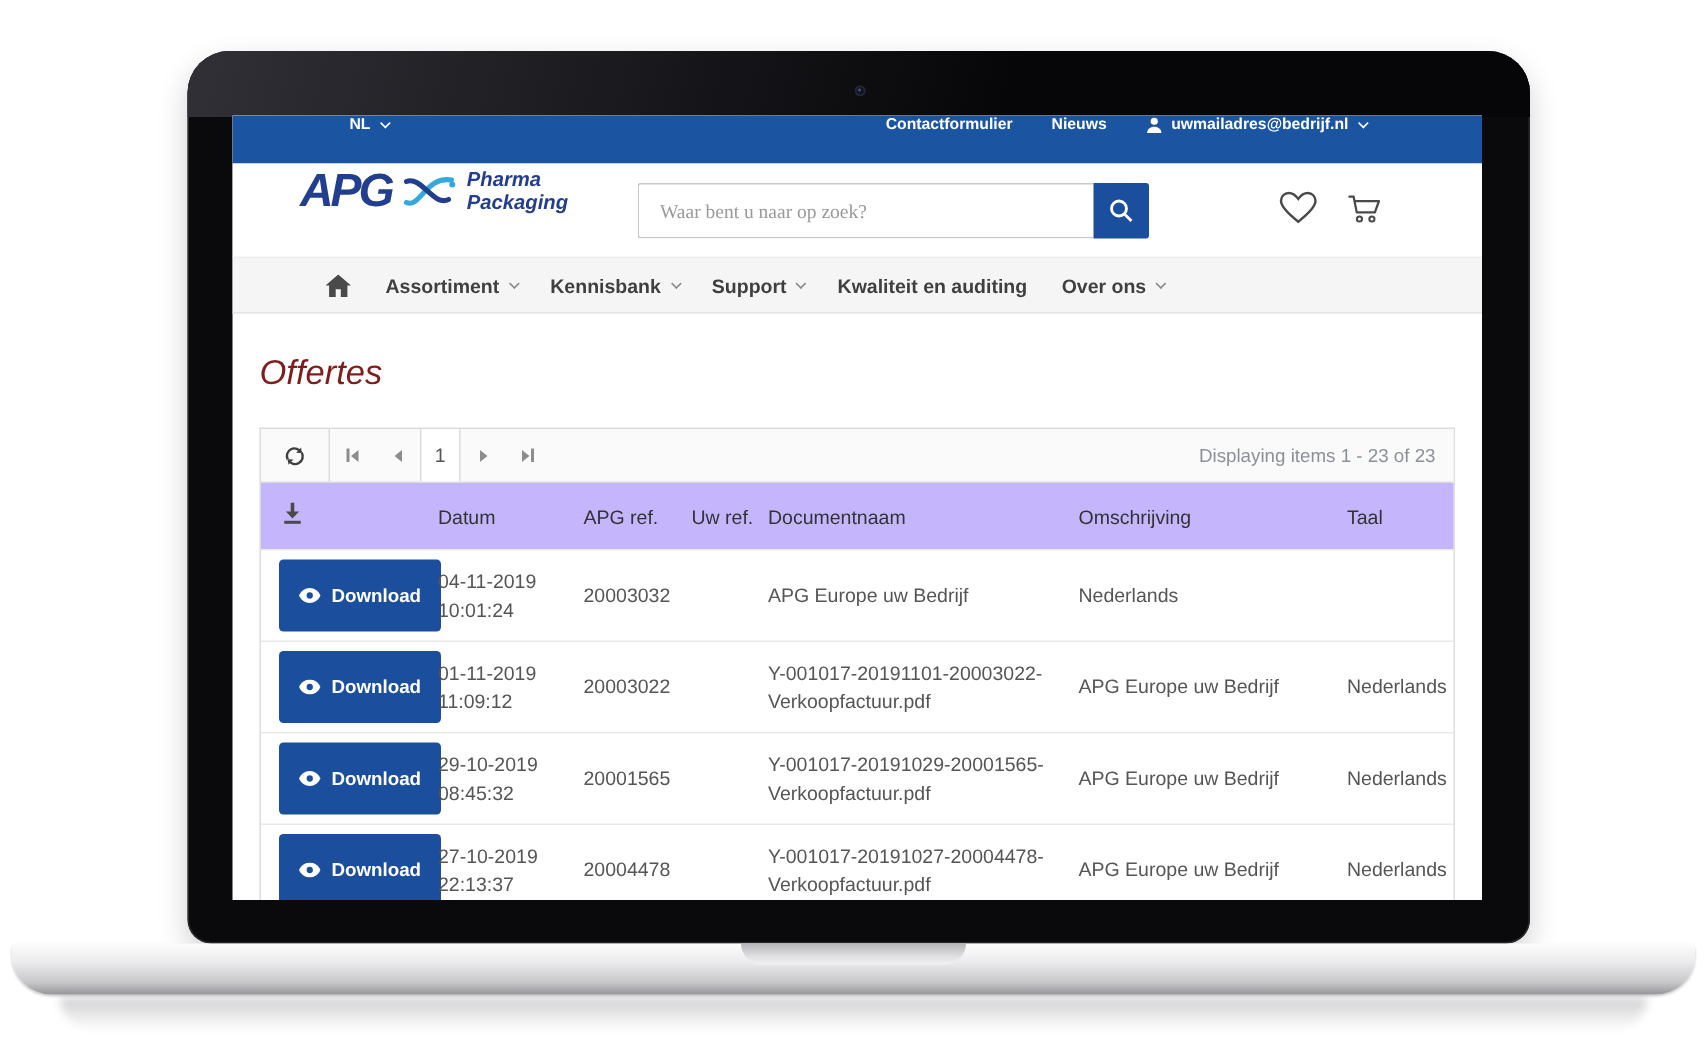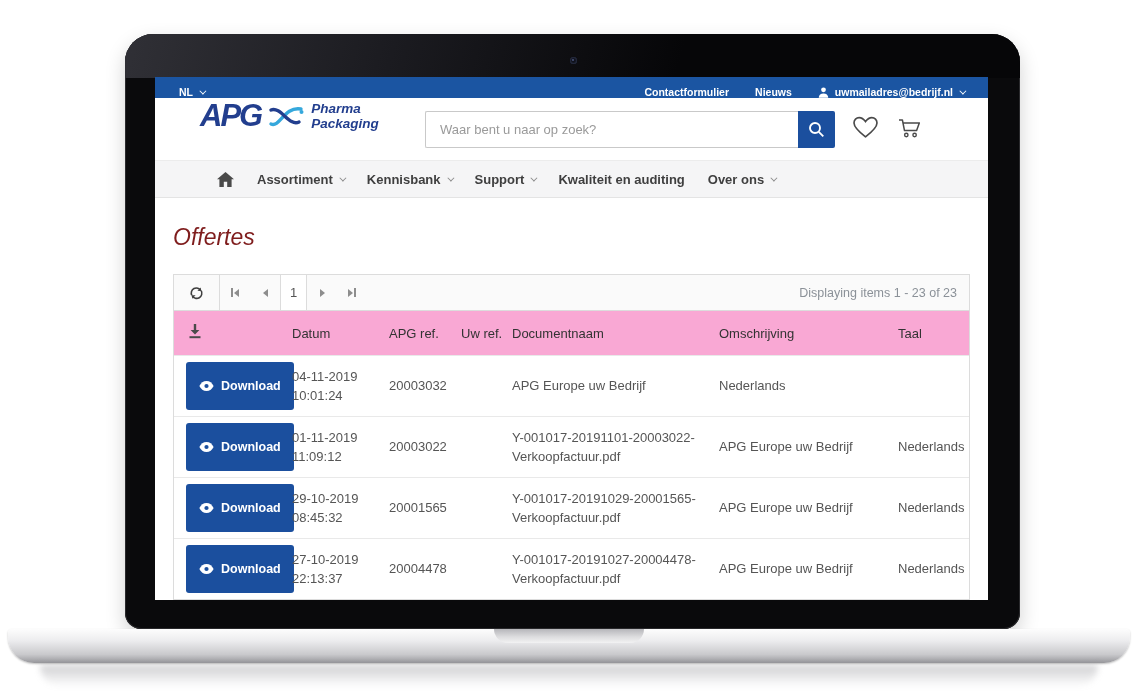--- a/index.html
+++ b/index.html
@@ -27,40 +27,40 @@
           border-radius:0 0 16px 16px; }
   .reflection { position:absolute; left:40px; top:665px; width:1058px; height:22px;
           background:linear-gradient(180deg,rgba(130,130,136,.38),rgba(255,255,255,0));
           filter:blur(3px); border-radius:0 0 30px 30px; }
 
   
   .viewport { position:absolute; left:155px; top:77px; width:833px; height:523px;
               background:#fff; overflow:hidden; font-size:13px; color:#555; }
 
   
-  .topbar { height:21px; background:#1b55a2; display:flex; align-items:flex-end;
-            padding:0 24px; color:#fff; font-size:10.5px; font-weight:700; }
+  .topbar { height:32px; background:#1b55a2; display:flex; align-items:flex-start;
+            padding:0 78px; color:#fff; font-size:10.5px; font-weight:700; }
   .topbar .lang { display:flex; align-items:center; gap:6px; cursor:pointer; }
   .topbar .spacer { flex:1; }
   .topbar .tlink { margin-left:26px; cursor:pointer; }
   .topbar .account { margin-left:26px; display:flex; align-items:center; gap:6px; cursor:pointer; }
   .chev { display:inline-block; width:5px; height:5px; border-right:1.5px solid currentColor;
           border-bottom:1.5px solid currentColor; transform:rotate(45deg) translateY(-2px); }
 
   
   .header { position:relative; height:62px; background:#fff; }
   .logo { position:absolute; left:45px; top:0; display:flex; align-items:center; gap:7px; }
   .logo-apg { font-size:31px; font-weight:800; font-style:italic; letter-spacing:-2px;
               color:#223e8e; }
   .logo-text { font-size:13.5px; font-weight:700; font-style:italic; color:#223e8e;
                line-height:1.12; }
   .searchwrap { position:absolute; left:270px; top:13px; display:flex; }
-  .searchinput { width:373px; height:37px; border:1px solid #c9c9c9; border-right:none;
+  .searchinput { width:304px; height:37px; border:1px solid #c9c9c9; border-right:none;
                  border-radius:2px 0 0 2px; padding:0 14px; font-size:13px; color:#444;
-                 font-family:Liberation Sans, sans-serif; outline:none; }
+                 font-family:Liberation Serif, serif; outline:none; }
   .searchinput::placeholder { color:#9a9a9a; }
   .searchbtn { width:37px; height:37px; background:#1b4f9e; border:none; border-radius:0 2px 2px 0;
                display:flex; align-items:center; justify-content:center; cursor:pointer; }
   .iconbtn { position:absolute; top:18px; background:none; border:none; cursor:pointer; }
   .heart { left:697px; } .cart { left:742px; }
 
   
   .nav { height:38px; background:#f5f5f6; border-top:1px solid #ececec;
          border-bottom:1px solid #e4e4e4; display:flex; align-items:center;
          padding-left:62px; gap:23px; }
@@ -86,21 +86,21 @@
   .tri-l { width:0; height:0; border-top:4px solid transparent; border-bottom:4px solid transparent;
            border-right:5px solid #8d8d8d; }
   .tri-r { width:0; height:0; border-top:4px solid transparent; border-bottom:4px solid transparent;
            border-left:5px solid #8d8d8d; }
   .vbar { width:2px; height:9px; background:#8d8d8d; }
   .t-spacer { flex:1; }
   .t-status { align-self:center; margin-right:12px; font-size:12.5px; color:#8b9198; }
 
   .grid-row { display:grid; grid-template-columns:118px 97px 72px 51px 207px 179px 1fr;
               align-items:center; }
-  .thead { background:#f9a8d4; min-height:44px; color:#333; font-size:13px; }
+  .thead { background:#c4b5fd; min-height:44px; color:#333; font-size:13px; }
   .thead > div { padding-right:8px; }
   .th-dl { padding-left:14px; }
   .trow { min-height:61px; border-top:1px solid #e9e9e9; color:#555; font-size:13px;
           line-height:1.5; }
   .trow > div { padding-right:10px; }
   .cell-btn { padding-left:12px; }
   .dl-btn { display:inline-flex; align-items:center; gap:7px; background:#1b4f9e; color:#fff;
             border:none; border-radius:3px; height:48px; padding:0 13px; font-size:12.5px;
             font-weight:700; cursor:pointer; font-family:"Liberation Sans", sans-serif; }
   .cell-doc { word-break:break-word; }

